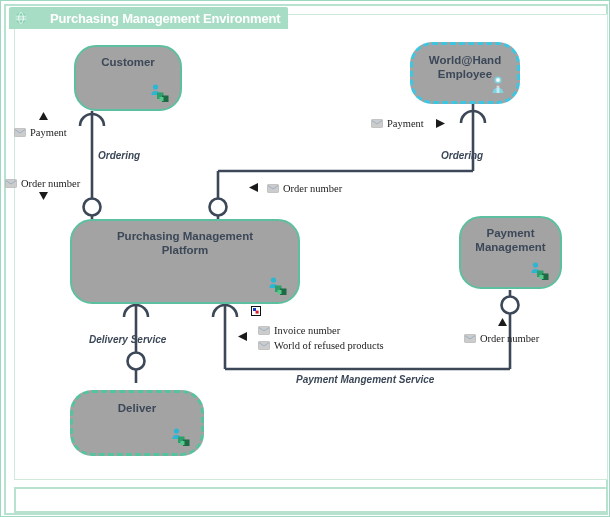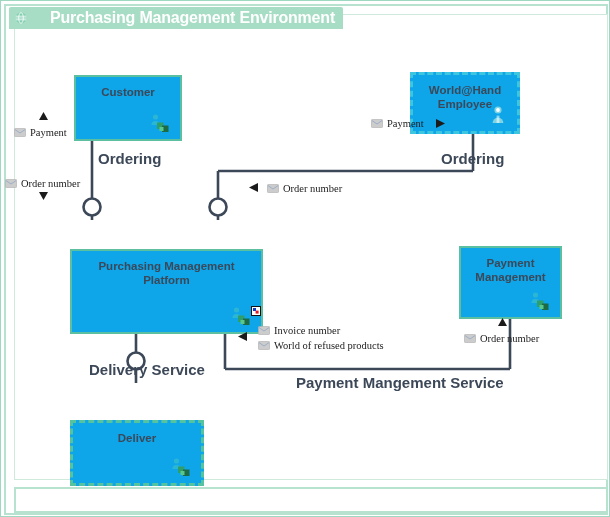--- a/index.html
+++ b/index.html
@@ -38,51 +38,52 @@
   
   #title-tab{
     position:absolute;left:8px;top:6px;height:22px;
     padding:0 8px 0 6px;
     background:#a8ddc5;
     border-radius:2px 2px 0 0;
     display:flex;align-items:center;gap:3px;
     z-index:30;
   }
   #title-tab .ttl{
-    color:#ffffff;font-size:16px;font-weight:bold;
+    color:#ffffff;font-size:13px;font-weight:bold;
     letter-spacing:-0.2px;white-space:nowrap;
     font-family:"Liberation Sans",sans-serif;
     padding-left:20px;
   }
   .globe-ic{width:12px;height:12px;display:block;}
 
   
   #wires{position:absolute;left:0;top:0;width:610px;height:517px;z-index:5;pointer-events:none;}
 
   
   .node{
     position:absolute;box-sizing:border-box;
-    border-radius:0;background:#0ea5e9;z-index:10;margin-top:30px;
+    border-radius:22px;background:#a3a3a3;z-index:10;
   }
   .node.solid{border:2.5px solid #5cc0a0;}
   .node.dashed-green{border:3px dashed #55c39d;}
   .node.dashed-cyan{border:3px dashed #3ec6e0;}
   .node .title{
     position:absolute;left:0;right:0;top:8px;
     text-align:center;color:#3c4858;
     font-size:11.5px;font-weight:bold;line-height:14px;
     font-family:"Liberation Sans",sans-serif;
   }
   .node .nicon{position:absolute;right:8px;bottom:6px;width:24px;height:20px;}
 
   
   .lbl{
     position:absolute;z-index:20;color:#3c4858;
-    font-size:15px;font-weight:bold;white-space:nowrap;
+    font-size:10px;font-weight:bold;white-space:nowrap;
     font-family:"Liberation Sans",sans-serif;
+    font-style:italic;
   }
   .data-lbl{
     position:absolute;z-index:20;color:#1b1b1b;
     font-size:10.5px;white-space:nowrap;
     font-family:"Liberation Serif",serif;
     display:flex;align-items:center;gap:4px;
   }
   .env{
     width:12px;height:9px;flex:0 0 auto;display:block;
   }
@@ -164,21 +165,21 @@
     <span class="nicon">
       <svg viewBox="0 0 24 20" width="24" height="20" aria-hidden="true">
         <circle cx="13" cy="5" r="3.6" fill="#7fd4e3"></circle>
         <circle cx="13" cy="5" r="1.9" fill="#ffffff"></circle>
         <path d="M7.6 18 a5.4 5.4 0 0 1 10.8 0 z" fill="#7fd4e3"></path>
         <rect x="11.6" y="10.6" width="2.8" height="7.4" fill="#ffffff" opacity="0.55"></rect>
       </svg>
     </span>
   </div>
 
-  <div class="node solid" style="left:69px;top:218px;width:193px;height:85px;">
+  <div class="node solid" style="left:69px;top:218px;width:230px;height:85px;">
     <div class="title" style="white-space:pre-line;">Purchasing Management
 Platform</div>
     <span class="nicon">
       <svg viewBox="0 0 24 20" width="24" height="20" aria-hidden="true">
         <circle cx="7.5" cy="4" r="2.6" fill="#2bb6d4"></circle>
         <path d="M3.4 12 a4.1 4.1 0 0 1 8.2 0 z" fill="#2bb6d4"></path>
         <rect x="9" y="9.5" width="6.5" height="6.5" fill="#2e9e6b"></rect>
         <rect x="14" y="12.5" width="6.5" height="6.5" fill="#1d6b45"></rect>
         <rect x="11.5" y="14" width="4" height="4" fill="#57c88c"></rect>
       </svg>
@@ -207,21 +208,21 @@
         <path d="M3.4 12 a4.1 4.1 0 0 1 8.2 0 z" fill="#2bb6d4"></path>
         <rect x="9" y="9.5" width="6.5" height="6.5" fill="#2e9e6b"></rect>
         <rect x="14" y="12.5" width="6.5" height="6.5" fill="#1d6b45"></rect>
         <rect x="11.5" y="14" width="4" height="4" fill="#57c88c"></rect>
       </svg>
     </span>
   </div>
 
   <div class="lbl" style="left:97px;top:149px;">Ordering</div>
   <div class="lbl" style="left:440px;top:149px;">Ordering</div>
-  <div class="lbl" style="left:88px;top:333px;margin-top:27px;">Delivery Service</div>
+  <div class="lbl" style="left:88px;top:333px;">Delivery Service</div>
   <div class="lbl" style="left:295px;top:373px;">Payment Mangement Service</div>
 
   <svg class="mini-ic" style="left:37px;top:110px;" viewBox="0 0 11 11">
       <polygon points="5.5,1 10,9 1,9" fill="#1b1b1b"></polygon>
     </svg>
   <div class="data-lbl" style="left:13px;top:126px;">
     <svg class="env" viewBox="0 0 12 9">
       <rect x="0.4" y="0.4" width="11.2" height="8.2" rx="1" fill="#cccccc" stroke="#b0b0b0" stroke-width="0.7"></rect>
       <path d="M1 1.6 L6 5 L11 1.6" fill="none" stroke="#8fa7c4" stroke-width="0.8"></path>
     </svg>

